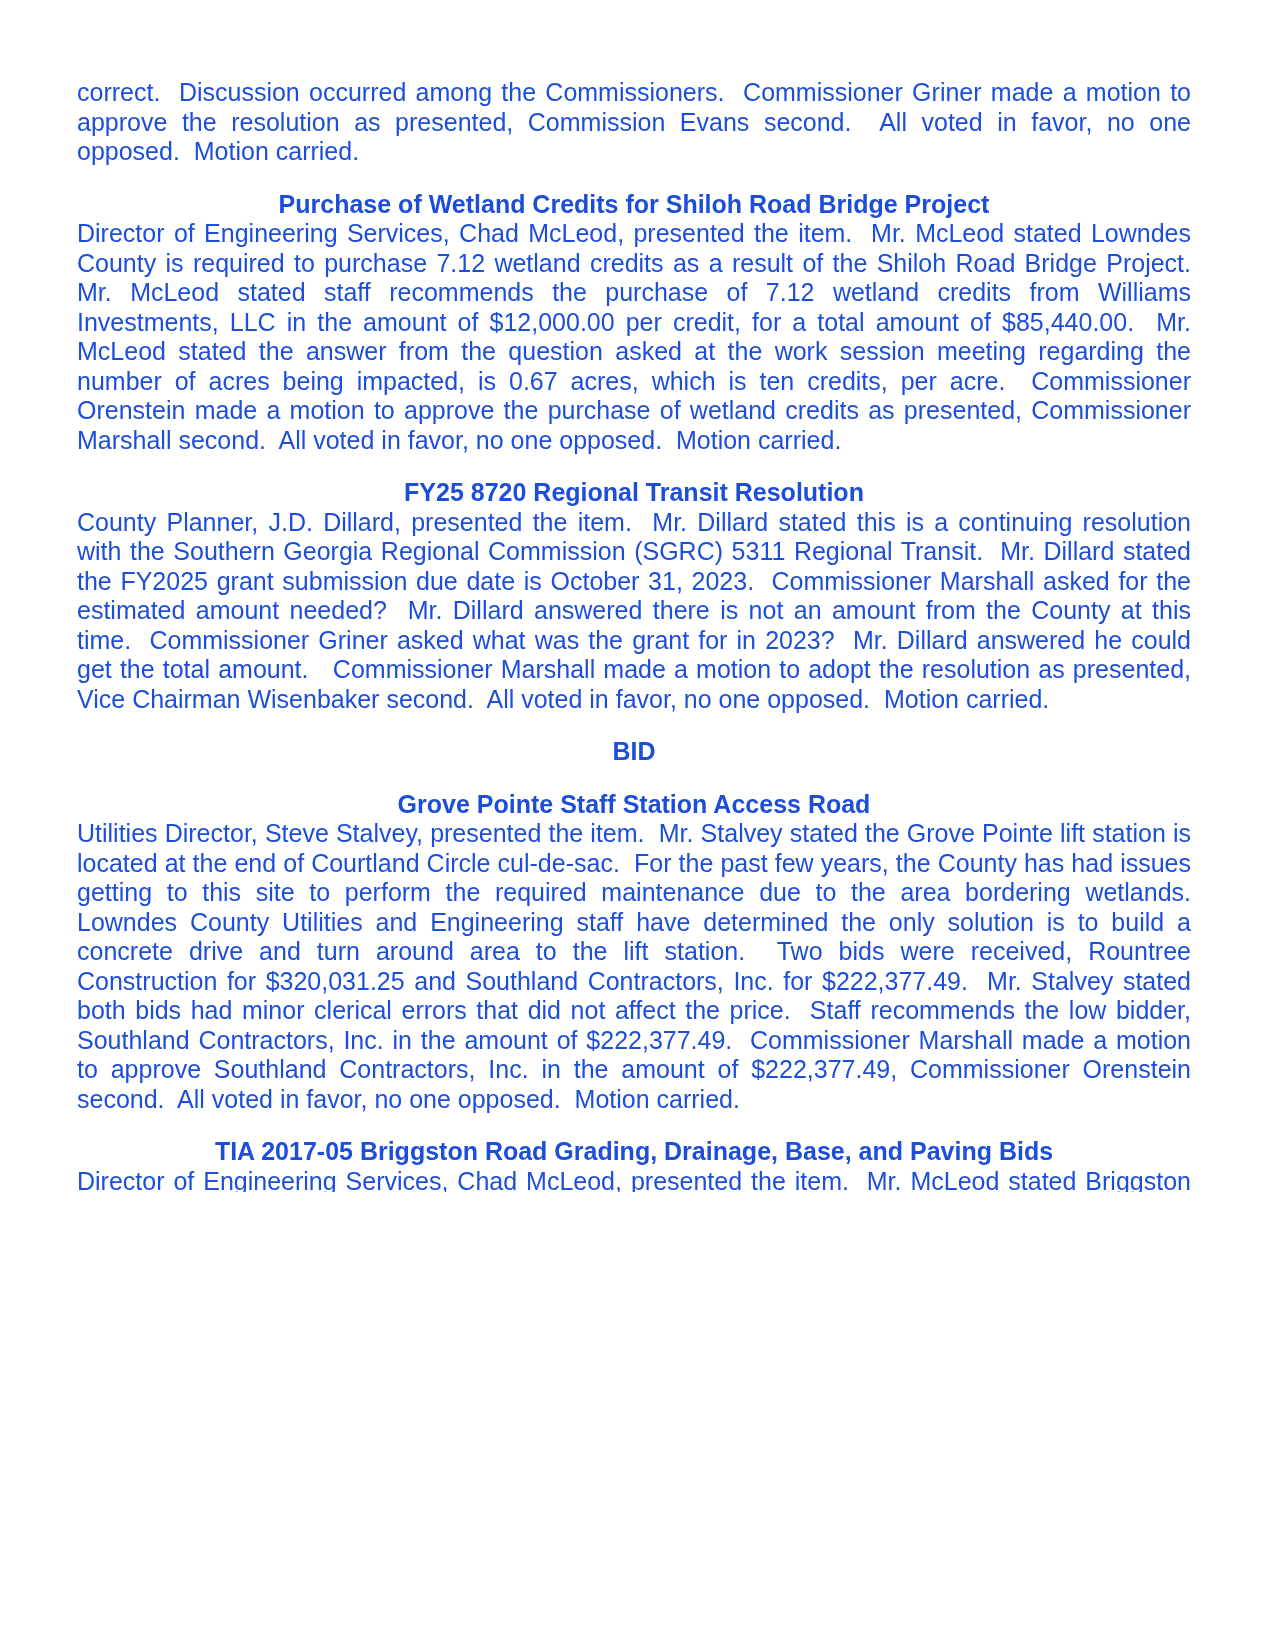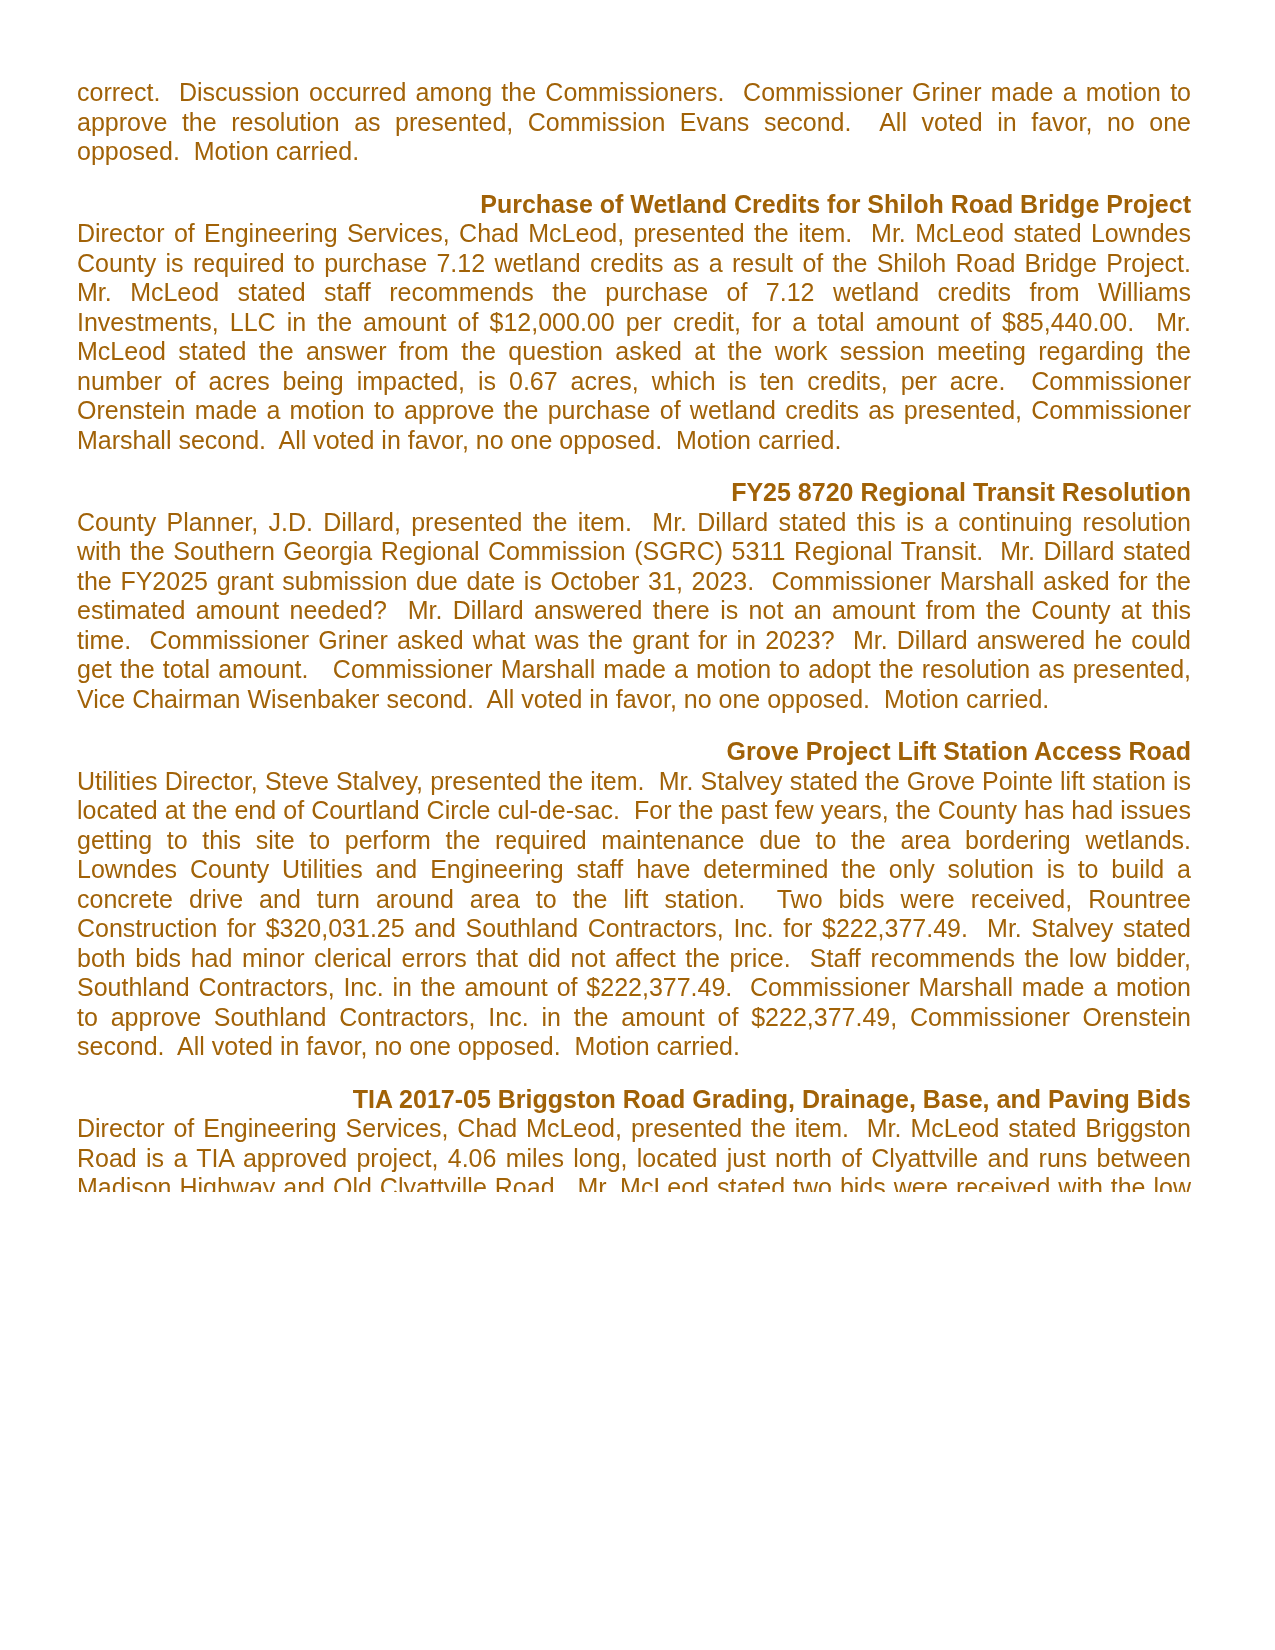--- a/index.html
+++ b/index.html
@@ -10,35 +10,35 @@
   .page {
     position: relative;
     width: 1275px;
     height: 1192px;
     background: #ffffff;
     box-sizing: border-box;
     padding: 78px 84px 0 77px;
     font-family: "Liberation Sans", "DejaVu Sans", sans-serif;
     font-size: 25px;
     line-height: 29.5px;
-    color: #a16207;
+    color: #1d4ed8;
     overflow: hidden;
   }
   .para {
     margin: 0;
     text-align: justify;
     text-justify: inter-word;
     white-space: pre-wrap;
   }
   .head {
     margin: 23px 0 0 0;
     font-weight: bold;
     font-size: 25px;
     line-height: 29.5px;
-    text-align: right;
+    text-align: center;
     white-space: pre-wrap;
   }
   .pagenum {
     position: absolute;
     top: 1516px;
     left: 0;
     width: 100%;
     text-align: center;
     margin: 0;
   }
@@ -51,22 +51,23 @@
   <p class="para">correct.  Discussion occurred among the Commissioners.  Commissioner Griner made a motion to approve the resolution as presented, Commission Evans second.  All voted in favor, no one opposed.  Motion carried.</p>
 
   <h2 class="head">Purchase of Wetland Credits for Shiloh Road Bridge Project</h2>
 
   <p class="para">Director of Engineering Services, Chad McLeod, presented the item.  Mr. McLeod stated Lowndes County is required to purchase 7.12 wetland credits as a result of the Shiloh Road Bridge Project.  Mr. McLeod stated staff recommends the purchase of 7.12 wetland credits from Williams Investments, LLC in the amount of $12,000.00 per credit, for a total amount of $85,440.00.  Mr. McLeod stated the answer from the question asked at the work session meeting regarding the number of acres being impacted, is 0.67 acres, which is ten credits, per acre.  Commissioner Orenstein made a motion to approve the purchase of wetland credits as presented, Commissioner Marshall second.  All voted in favor, no one opposed.  Motion carried.</p>
 
   <h2 class="head">FY25 8720 Regional Transit Resolution</h2>
 
   <p class="para">County Planner, J.D. Dillard, presented the item.  Mr. Dillard stated this is a continuing resolution with the Southern Georgia Regional Commission (SGRC) 5311 Regional Transit.  Mr. Dillard stated the FY2025 grant submission due date is October 31, 2023.  Commissioner Marshall asked for the estimated amount needed?  Mr. Dillard answered there is not an amount from the County at this time.  Commissioner Griner asked what was the grant for in 2023?  Mr. Dillard answered he could get the total amount.   Commissioner Marshall made a motion to adopt the resolution as presented, Vice Chairman Wisenbaker second.  All voted in favor, no one opposed.  Motion carried.</p>
 
+  <h2 class="head">BID</h2>
 
-  <h2 class="head">Grove Project Lift Station Access Road</h2>
+  <h2 class="head">Grove Pointe Staff Station Access Road</h2>
 
   <p class="para">Utilities Director, Steve Stalvey, presented the item.  Mr. Stalvey stated the Grove Pointe lift station is located at the end of Courtland Circle cul-de-sac.  For the past few years, the County has had issues getting to this site to perform the required maintenance due to the area bordering wetlands.  Lowndes County Utilities and Engineering staff have determined the only solution is to build a concrete drive and turn around area to the lift station.  Two bids were received, Rountree Construction for $320,031.25 and Southland Contractors, Inc. for $222,377.49.  Mr. Stalvey stated both bids had minor clerical errors that did not affect the price.  Staff recommends the low bidder, Southland Contractors, Inc. in the amount of $222,377.49.  Commissioner Marshall made a motion to approve Southland Contractors, Inc. in the amount of $222,377.49, Commissioner Orenstein second.  All voted in favor, no one opposed.  Motion carried.</p>
 
   <h2 class="head">TIA 2017-05 Briggston Road Grading, Drainage, Base, and Paving Bids</h2>
 
   <p class="para">Director of Engineering Services, Chad McLeod, presented the item.  Mr. McLeod stated Briggston Road is a TIA approved project, 4.06 miles long, located just north of Clyattville and runs between Madison Highway and Old Clyattville Road.  Mr. McLeod stated two bids were received with the low bidder being Reames and Son in the amount of $3,892,229.54.  Commissioner Marshall asked when this project is scheduled to begin?  Mr. McLeod answered a month to get the contract signed, possibly 30-45 days.  Commissioner Orenstein asked if the cost was within the estimated cost by the county?  Mr. McLeod answered yes, we were $500,000.00 over on the road construction part, but TIA was able to use our inflation factors to cover the cost.  Commissioner Orenstein made a motion to approve Reames and Son Construction as the low bidder in the amount of $3,892,229.54, Vice Chairman Wisenbaker second.  All voted in favor, no one opposed.  Motion carried.</p>
 
   <div class="pagenum">2</div>
 
 </div>

